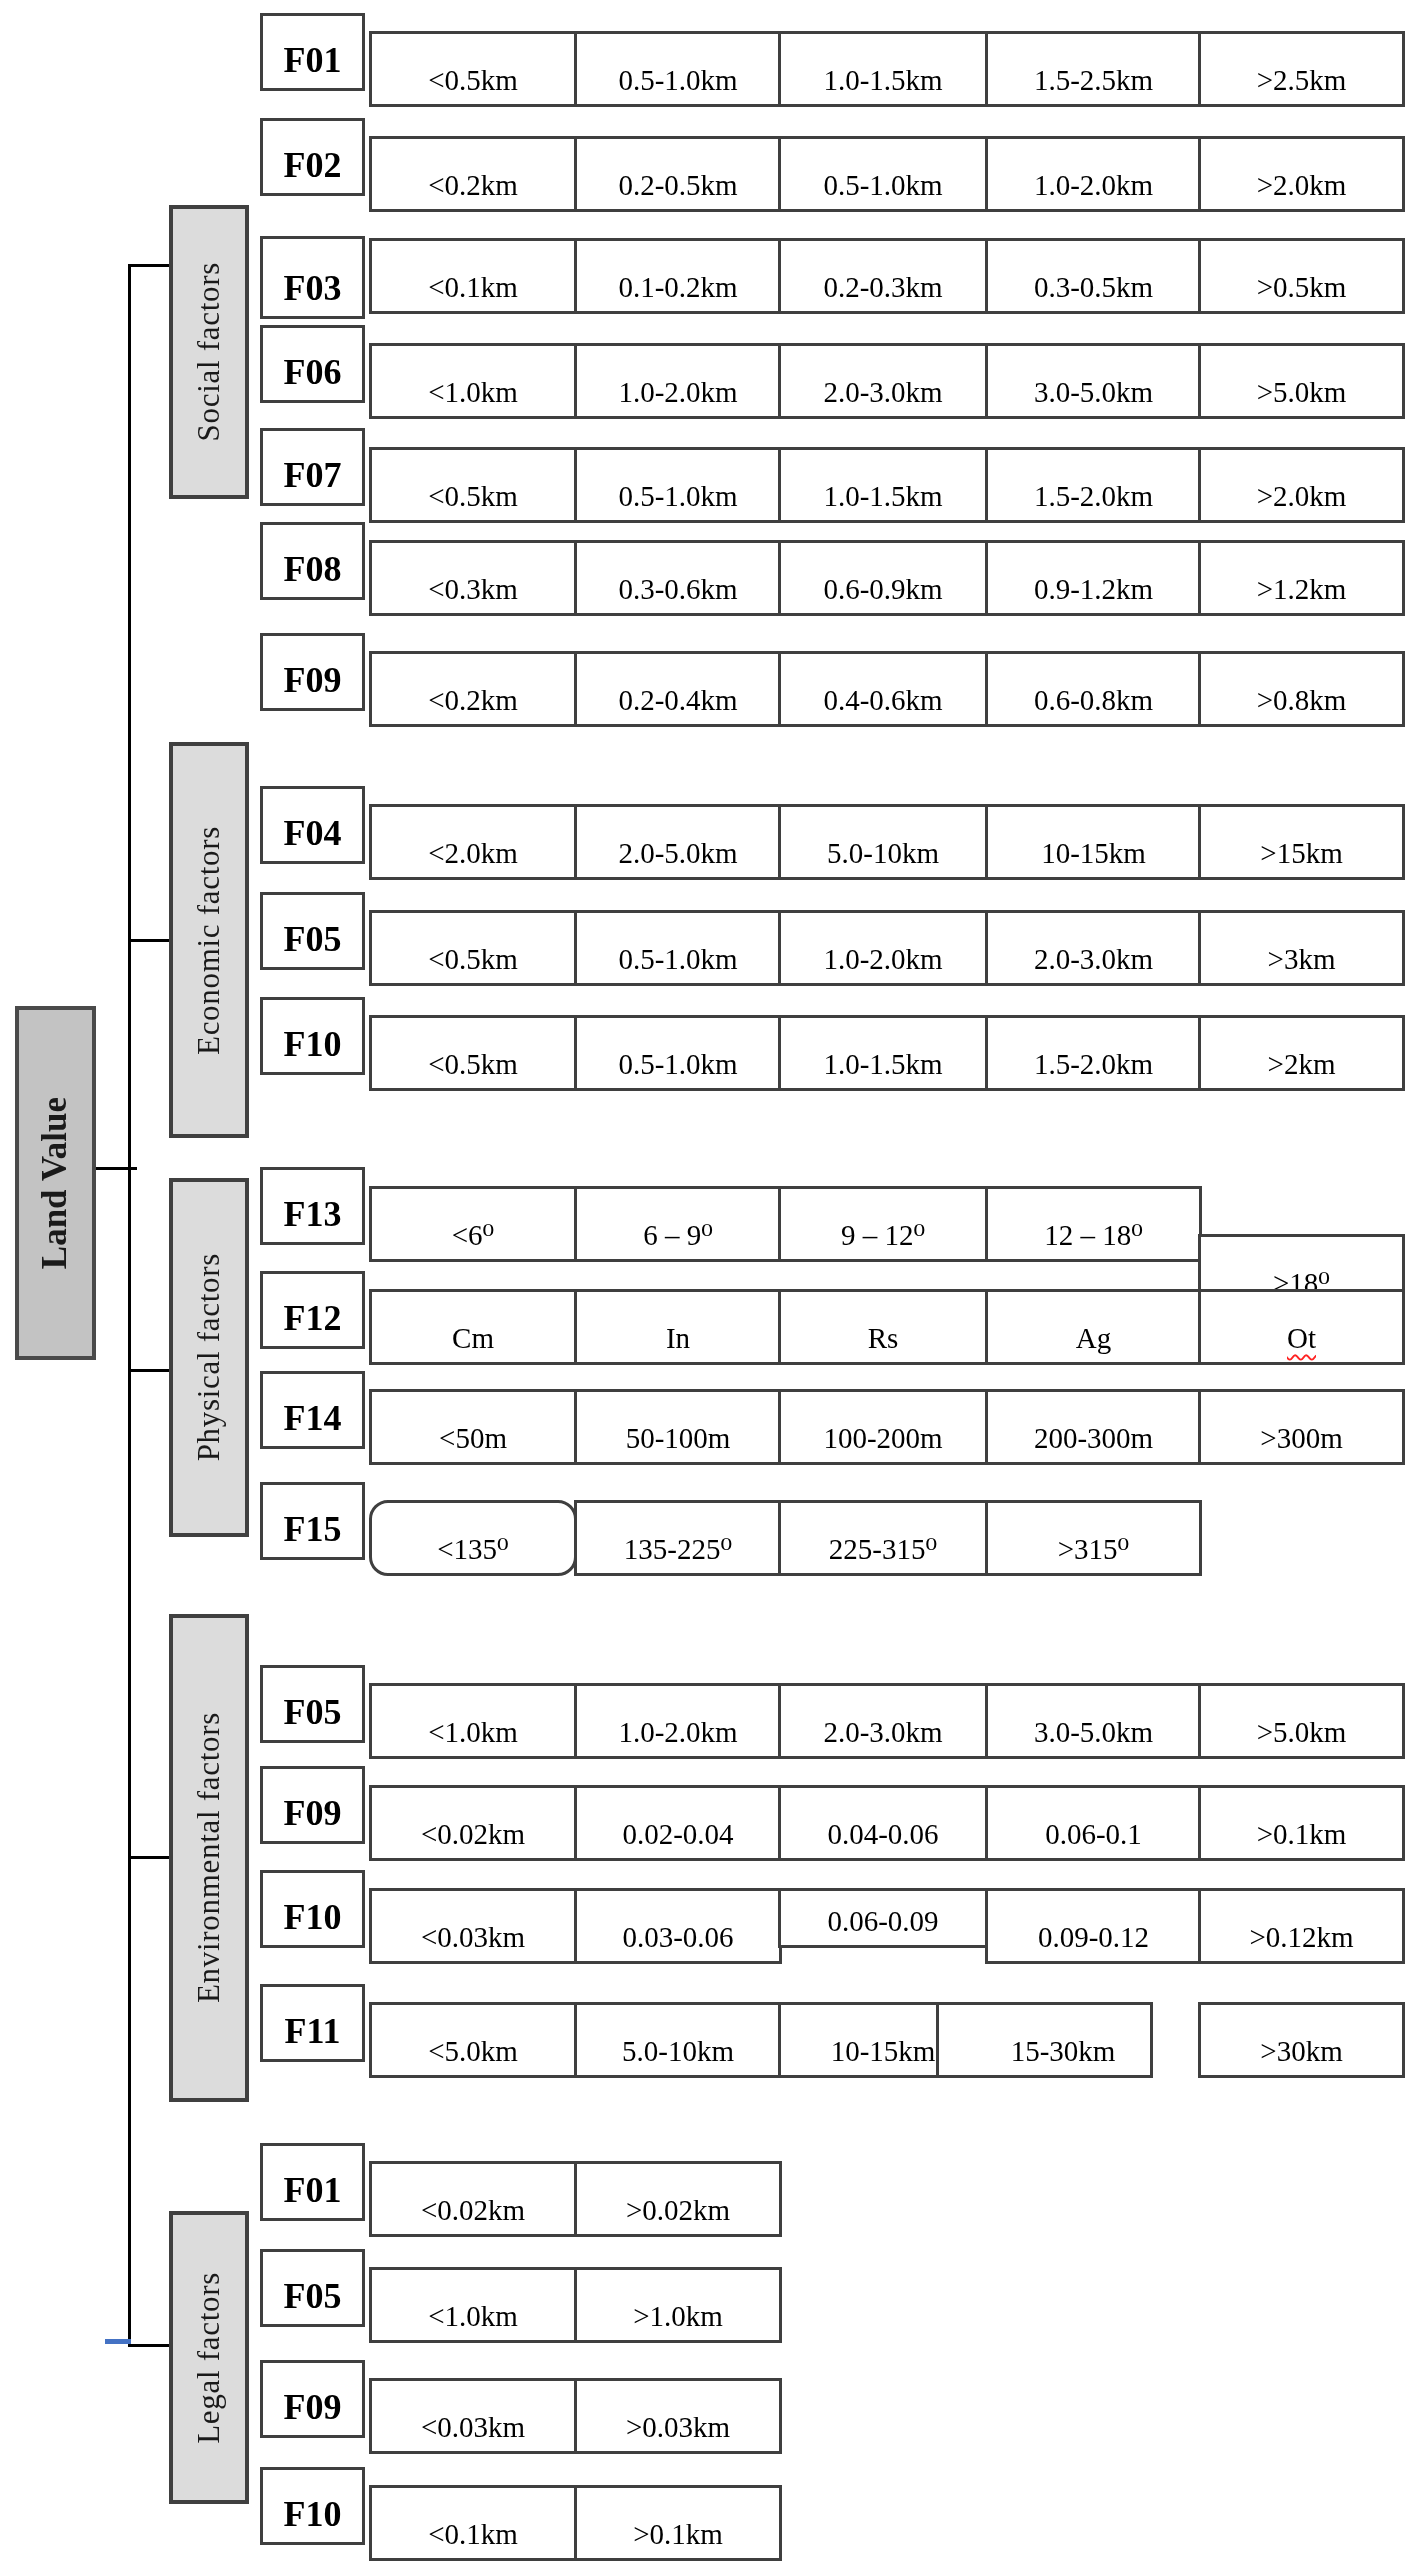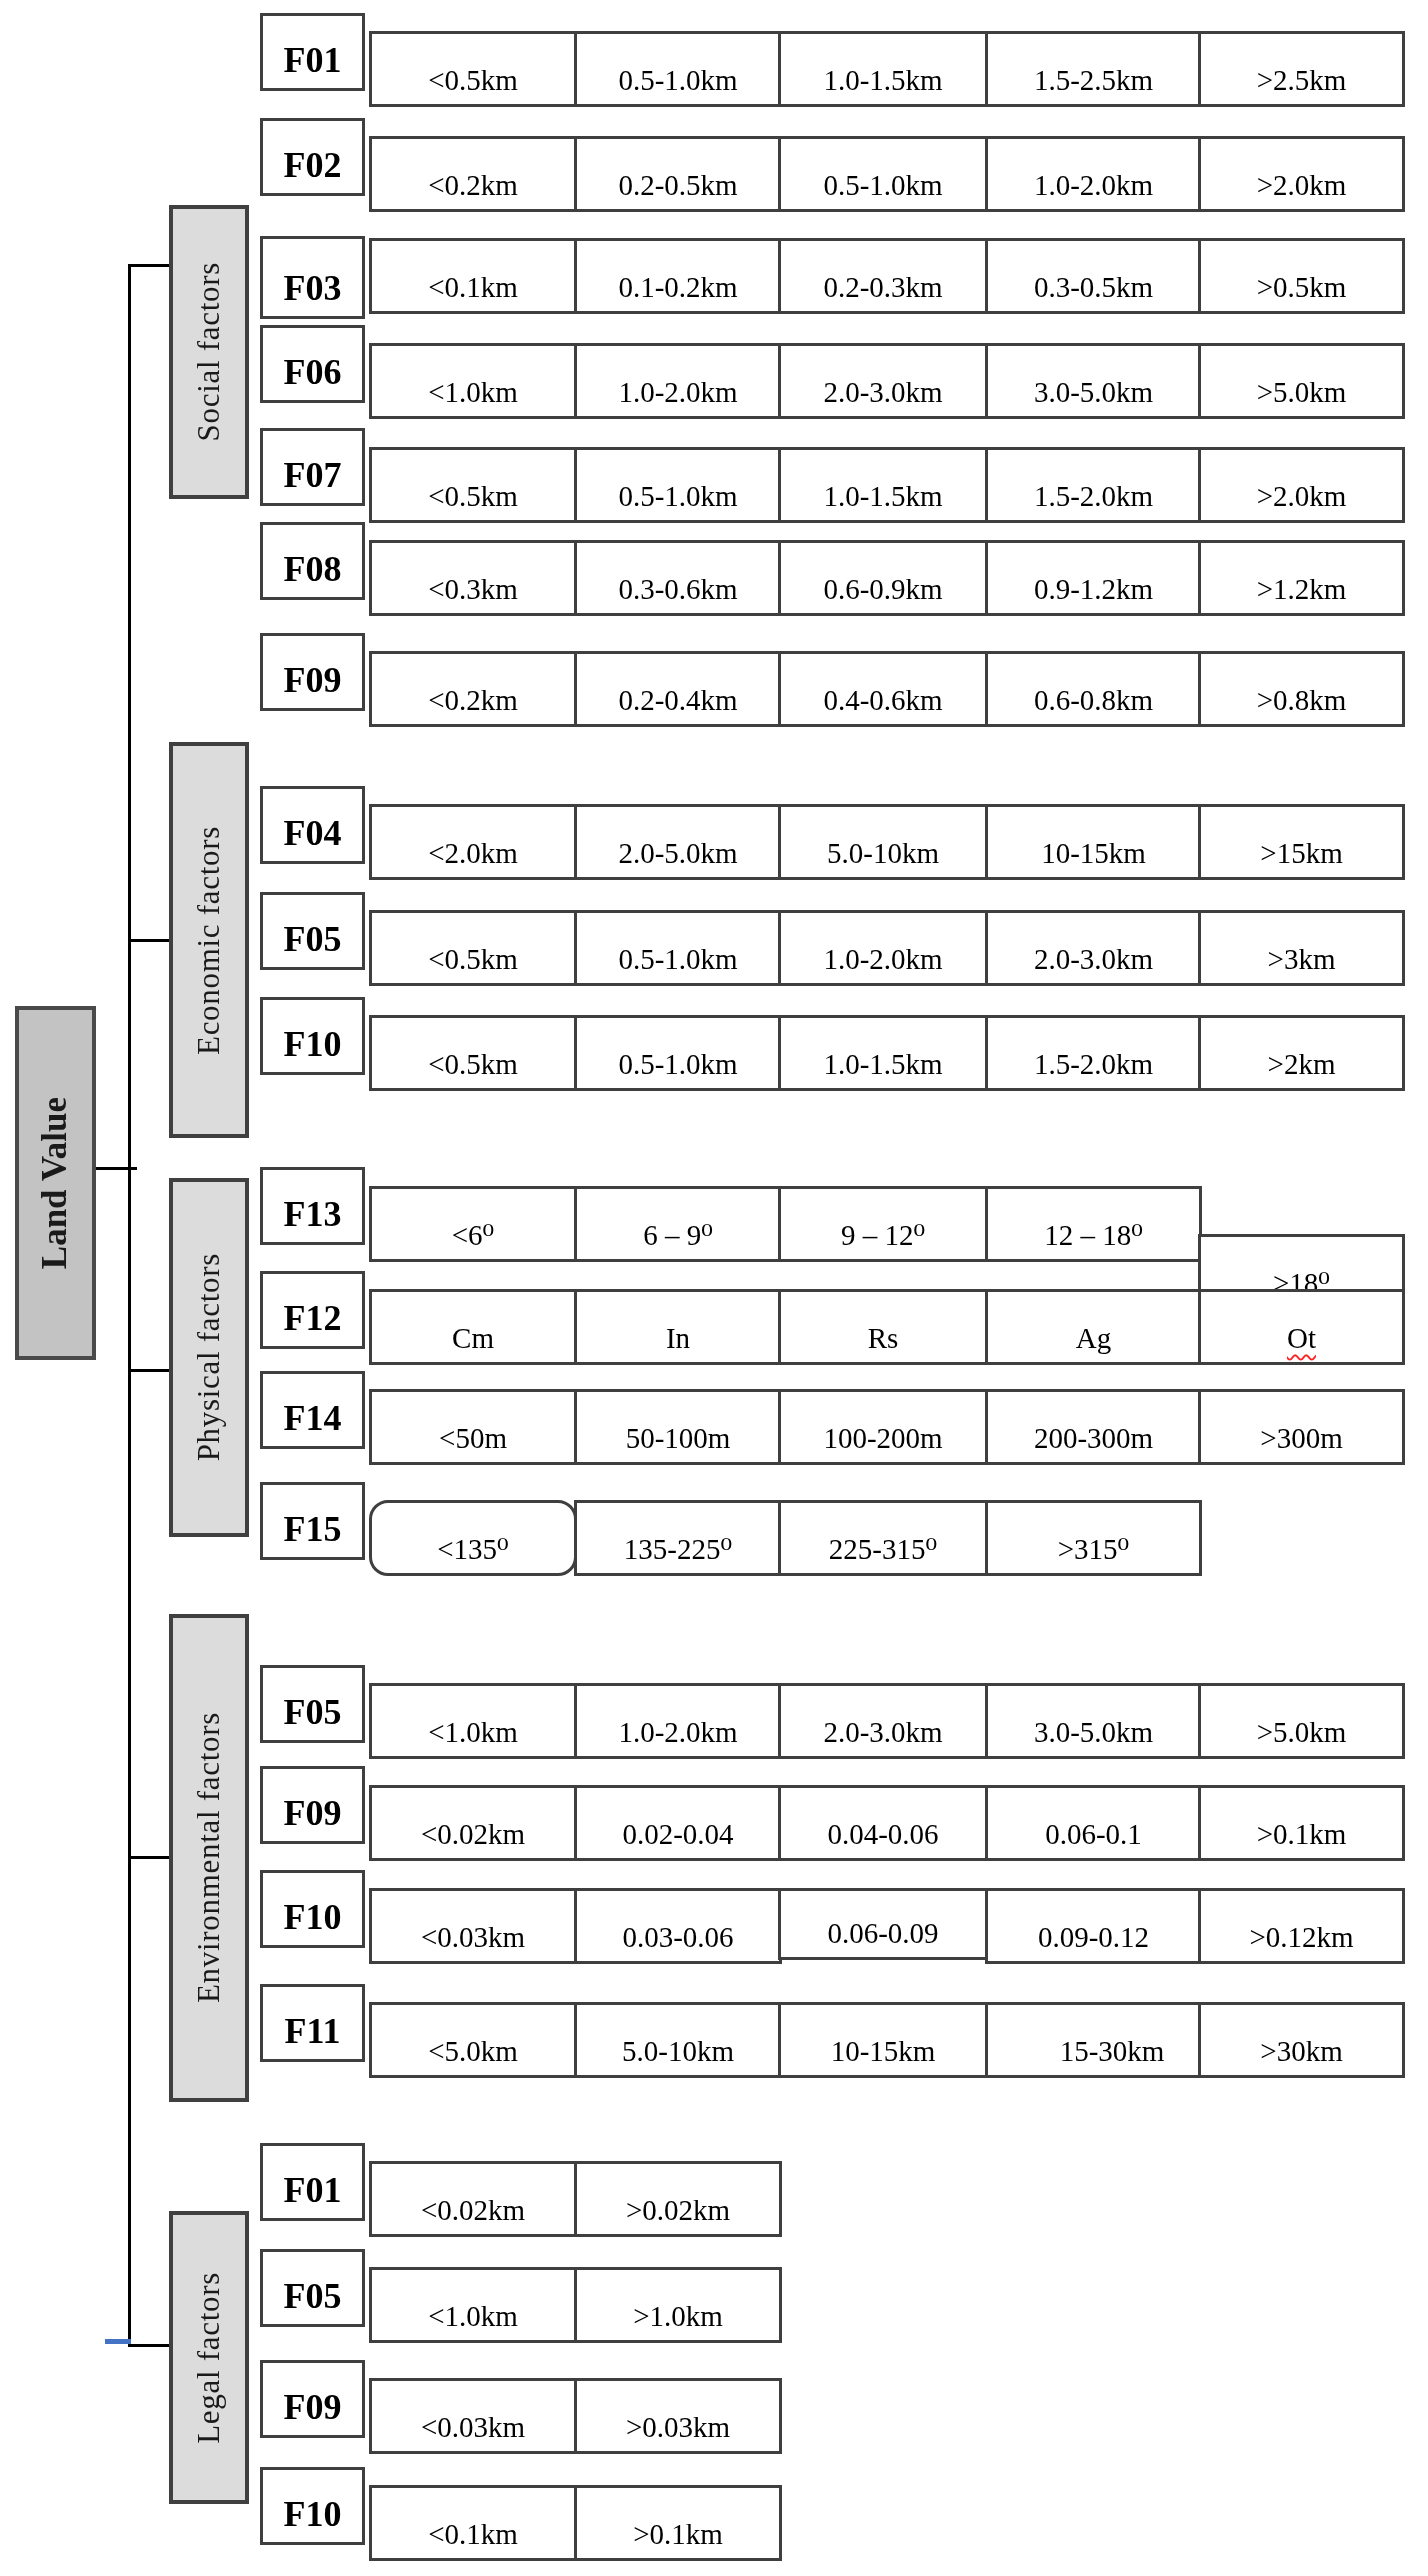--- a/index.html
+++ b/index.html
@@ -201,28 +201,28 @@
       <div class="box value-box" style="left: 1198px; top: 1683px; width: 207px; height: 76px;">&gt;5.0km</div>
       <div class="box code-box" style="left: 260px; top: 1766px; width: 105px; height: 78px;">F09</div>
       <div class="box value-box" style="left: 369px; top: 1785px; width: 208px; height: 76px;">&lt;0.02km</div>
       <div class="box value-box" style="left: 574px; top: 1785px; width: 208px; height: 76px;">0.02-0.04</div>
       <div class="box value-box" style="left: 778px; top: 1785px; width: 210px; height: 76px;">0.04-0.06</div>
       <div class="box value-box" style="left: 985px; top: 1785px; width: 217px; height: 76px;">0.06-0.1</div>
       <div class="box value-box" style="left: 1198px; top: 1785px; width: 207px; height: 76px;">&gt;0.1km</div>
       <div class="box code-box" style="left: 260px; top: 1870px; width: 105px; height: 78px;">F10</div>
       <div class="box value-box" style="left: 369px; top: 1888px; width: 208px; height: 76px;">&lt;0.03km</div>
       <div class="box value-box" style="left: 574px; top: 1888px; width: 208px; height: 76px;">0.03-0.06</div>
-      <div class="box value-box" style="left: 778px; top: 1888px; width: 210px; height: 72px;">0.06-0.09</div>
+      <div class="box value-box" style="left: 778px; top: 1888px; width: 210px; height: 60px;">0.06-0.09</div>
       <div class="box value-box" style="left: 985px; top: 1888px; width: 217px; height: 76px;">0.09-0.12</div>
       <div class="box value-box" style="left: 1198px; top: 1888px; width: 207px; height: 76px;">&gt;0.12km</div>
       <div class="box code-box" style="left: 260px; top: 1984px; width: 105px; height: 78px;">F11</div>
       <div class="box value-box" style="left: 369px; top: 2002px; width: 208px; height: 76px;">&lt;5.0km</div>
       <div class="box value-box" style="left: 574px; top: 2002px; width: 208px; height: 76px;">5.0-10km</div>
       <div class="box value-box" style="left: 778px; top: 2002px; width: 210px; height: 76px;">10-15km</div>
-      <div class="box value-box" style="left: 985px; top: 2002px; width: 217px; height: 76px; padding-left: 37px;">15-30km</div>
+      <div class="box value-box" style="left: 936px; top: 2002px; width: 217px; height: 76px; padding-left: 37px;">15-30km</div>
       <div class="box value-box" style="left: 1198px; top: 2002px; width: 207px; height: 76px;">&gt;30km</div>
       <div class="cat-box" style="left: 169px; top: 2211px; width: 80px; height: 293px;">
         <span class="cat-label">Legal factors</span>
       </div>
       <div class="box code-box" style="left: 260px; top: 2143px; width: 105px; height: 78px;">F01</div>
       <div class="box value-box" style="left: 369px; top: 2161px; width: 208px; height: 76px;">&lt;0.02km</div>
       <div class="box value-box" style="left: 574px; top: 2161px; width: 208px; height: 76px;">&gt;0.02km</div>
       <div class="box code-box" style="left: 260px; top: 2249px; width: 105px; height: 78px;">F05</div>
       <div class="box value-box" style="left: 369px; top: 2267px; width: 208px; height: 76px;">&lt;1.0km</div>
       <div class="box value-box" style="left: 574px; top: 2267px; width: 208px; height: 76px;">&gt;1.0km</div>

